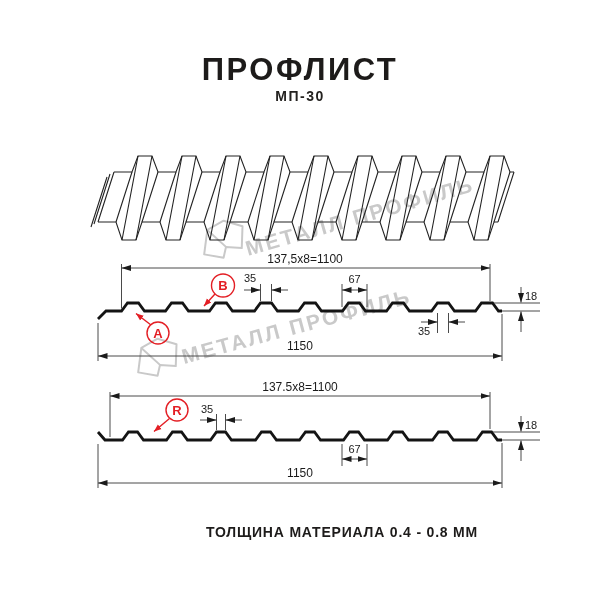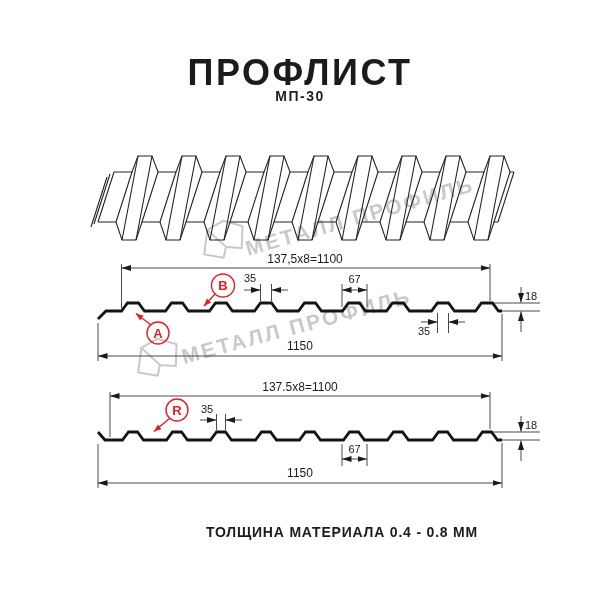--- a/index.html
+++ b/index.html
@@ -1,19 +1,19 @@
 <!DOCTYPE html>
 <html><head>
 <meta charset="utf-8">
 <style>
   html,body{margin:0;padding:0;background:#fff;}
   .stage{position:relative;width:600px;height:600px;background:#ffffff;overflow:hidden;
          font-family:"Liberation Sans",sans-serif;}
   .title{position:absolute;top:52px;left:0;width:600px;text-align:center;
-         font-size:36px;font-weight:700;letter-spacing:2.5px;color:#1d1b1a;}
+         font-size:31px;font-weight:700;letter-spacing:2.5px;color:#1d1b1a;}
   .subtitle{position:absolute;top:88px;left:0;width:600px;text-align:center;
          font-size:14px;font-weight:600;letter-spacing:1.5px;color:#242220;}
   .footer-note{position:absolute;top:524px;left:0;width:600px;text-align:center;
          font-size:14px;font-weight:600;letter-spacing:0.8px;color:#1d1b1a;margin-left:42px;}
   svg text{font-family:"Liberation Sans",sans-serif;fill:#1b1b1b;}
   .dimtxt{font-size:12px;}
   .dimtxt-s{font-size:11px;}
   .thin{stroke:#4a4a4a;stroke-width:1;fill:none;}
   .thick{stroke:#141414;stroke-width:2.8;fill:none;}
   .persp{stroke:#232323;stroke-width:1.1;fill:none;}

